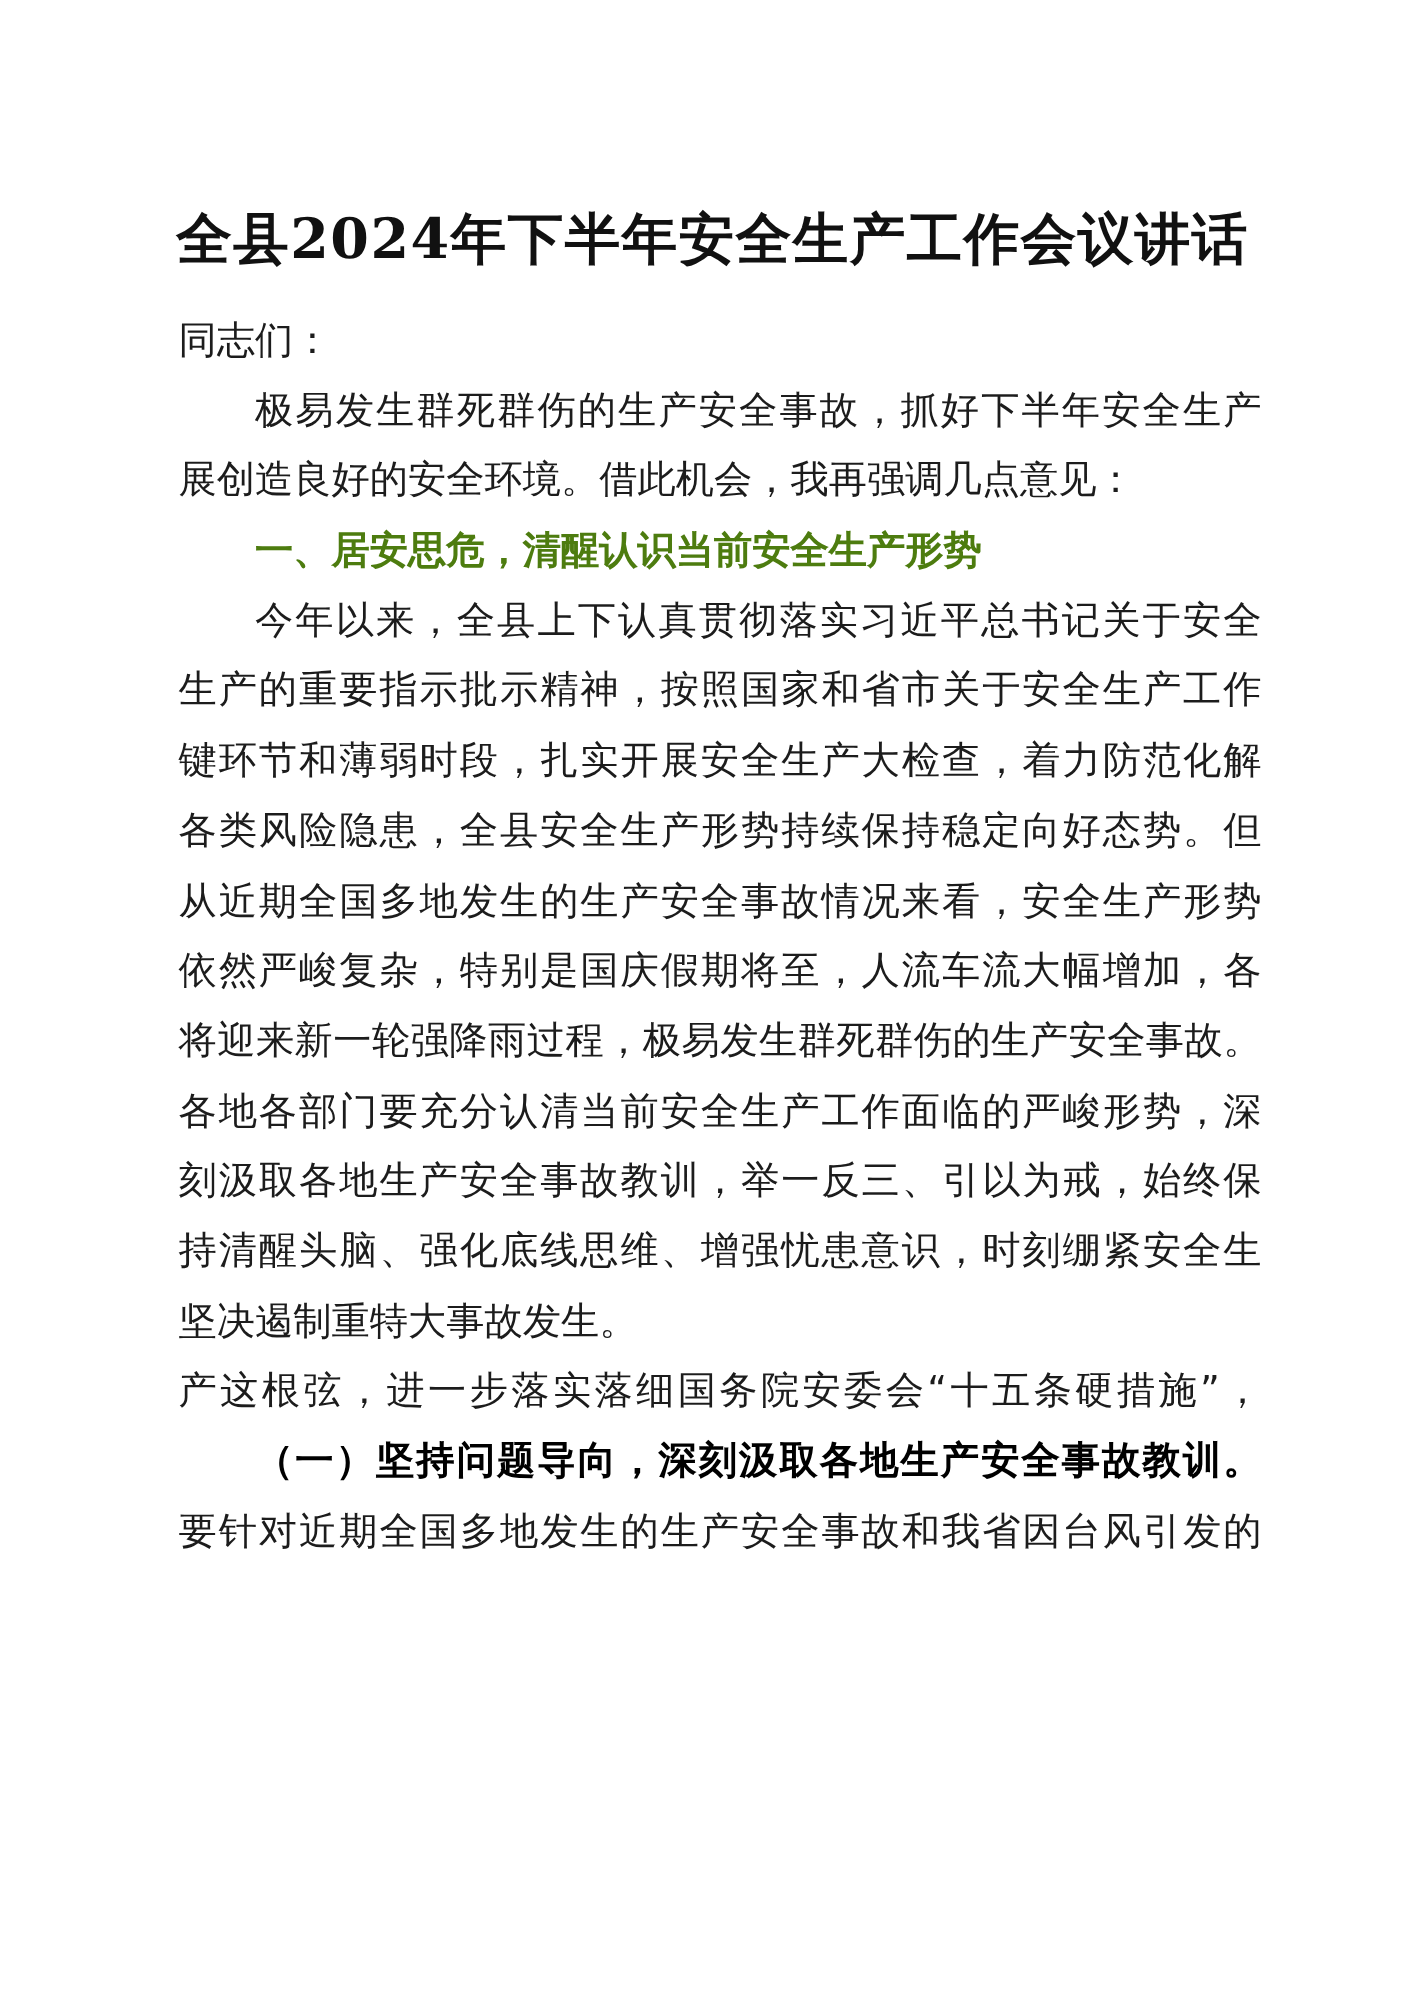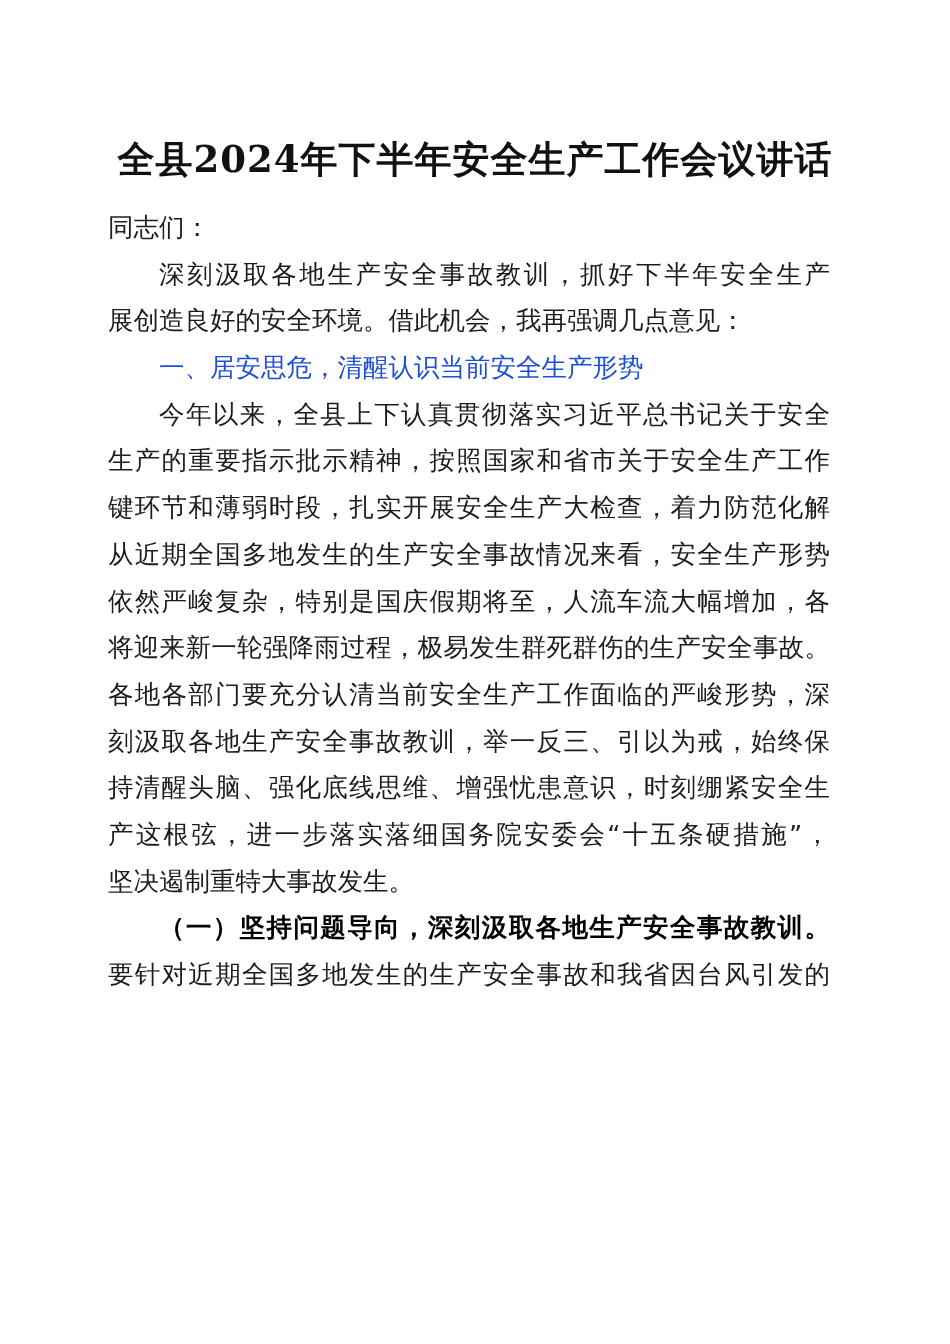--- a/index.html
+++ b/index.html
@@ -29,21 +29,21 @@
       text-align: center;
       font-family: "DejaVu Serif", "Liberation Serif", serif;
       font-weight: bold;
       font-size: 37px;
       line-height: 52px;
       letter-spacing: 1px;
       color: #111111;
     }
     .body {
       position: absolute;
-      left: 108px;
+      left: 119px;
       top: 204px;
       width: 722px;
     }
     .line {
       display: block;
       white-space: nowrap;
       font-family: "DejaVu Sans", "Liberation Sans", sans-serif;
       font-size: 25.5px;
       height: 46.7px;
       line-height: 46.7px;
@@ -52,58 +52,59 @@
       text-align-last: justify;
       letter-spacing: 0;
     }
     .line.last {
       text-align-last: left;
     }
     .line.indent {
       padding-left: 51px;
     }
     .line.heading1 {
-      font-weight: normal;
-      color: #1d4ed8;
+      font-weight: bold;
+      color: #4d7c0f;
       text-align-last: left;
     }
     .line.heading2 {
       font-weight: bold;
       color: #000000;
       font-family: "DejaVu Serif", "Liberation Serif", serif;
     }
   </style>
 </head>
 <body>
 
 <div class="page">
   <div class="title">全县2024年下半年安全生产工作会议讲话</div>
 
   <div class="body">
     <div class="line last">同志们：</div>
 
     <div>
-      <div class="line indent">深刻汲取各地生产安全事故教训，抓好下半年安全生产</div>
+      <div class="line indent">极易发生群死群伤的生产安全事故，抓好下半年安全生产</div>
       <div class="line last">展创造良好的安全环境。借此机会，我再强调几点意见：</div>
     </div>
 
     <div class="line indent heading1">一、居安思危，清醒认识当前安全生产形势</div>
 
     <div>
       <div class="line indent">今年以来，全县上下认真贯彻落实习近平总书记关于安全</div>
       <div class="line">生产的重要指示批示精神，按照国家和省市关于安全生产工作</div>
       <div class="line">键环节和薄弱时段，扎实开展安全生产大检查，着力防范化解</div>
+      <div class="line">各类风险隐患，全县安全生产形势持续保持稳定向好态势。但</div>
       <div class="line">从近期全国多地发生的生产安全事故情况来看，安全生产形势</div>
       <div class="line">依然严峻复杂，特别是国庆假期将至，人流车流大幅增加，各</div>
       <div class="line">将迎来新一轮强降雨过程，极易发生群死群伤的生产安全事故。</div>
       <div class="line">各地各部门要充分认清当前安全生产工作面临的严峻形势，深</div>
       <div class="line">刻汲取各地生产安全事故教训，举一反三、引以为戒，始终保</div>
       <div class="line">持清醒头脑、强化底线思维、增强忧患意识，时刻绷紧安全生</div>
+      <div class="line last">坚决遏制重特大事故发生。</div>
       <div class="line">产这根弦，进一步落实落细国务院安委会“十五条硬措施”，</div>
-      <div class="line last">坚决遏制重特大事故发生。</div>
     </div>
 
     <div>
       <div class="line indent heading2">（一）坚持问题导向，深刻汲取各地生产安全事故教训。</div>
       <div class="line">要针对近期全国多地发生的生产安全事故和我省因台风引发的</div>
     </div>
   </div>
 </div>
 
 </body></html>

